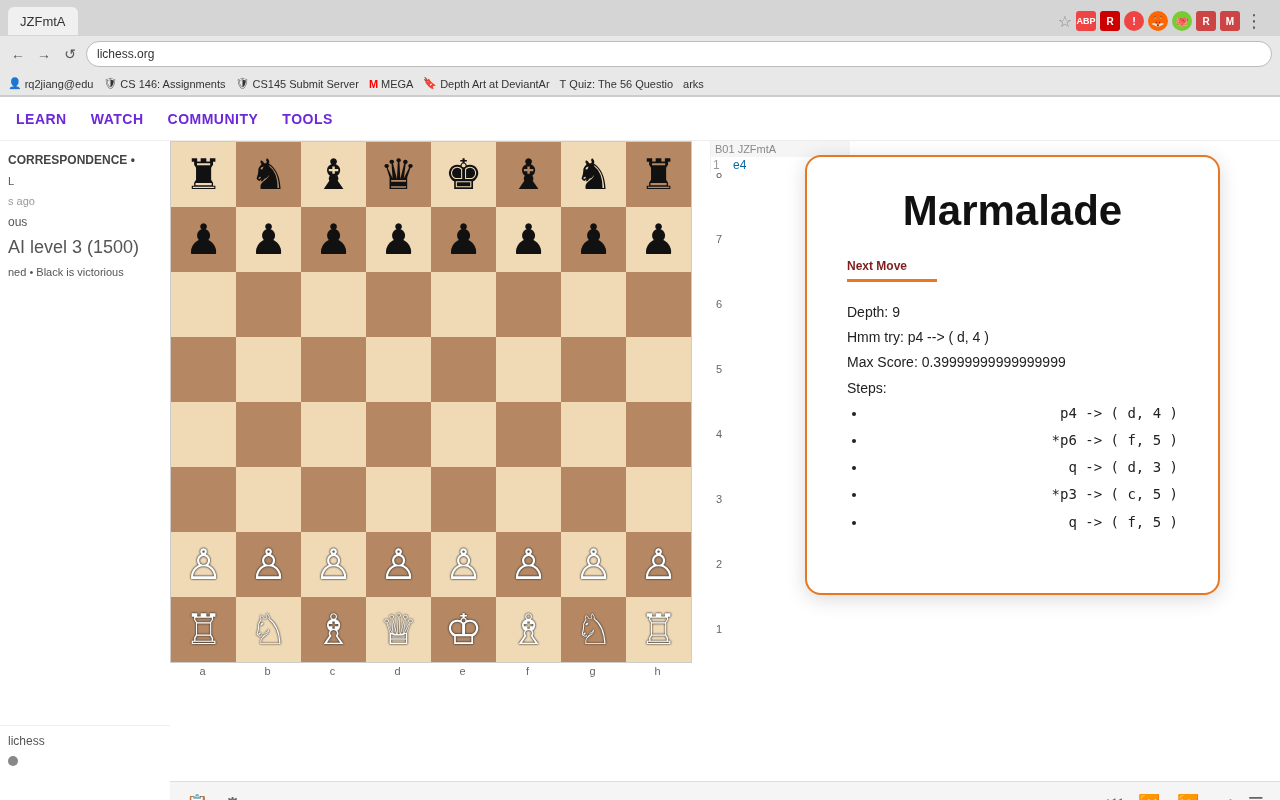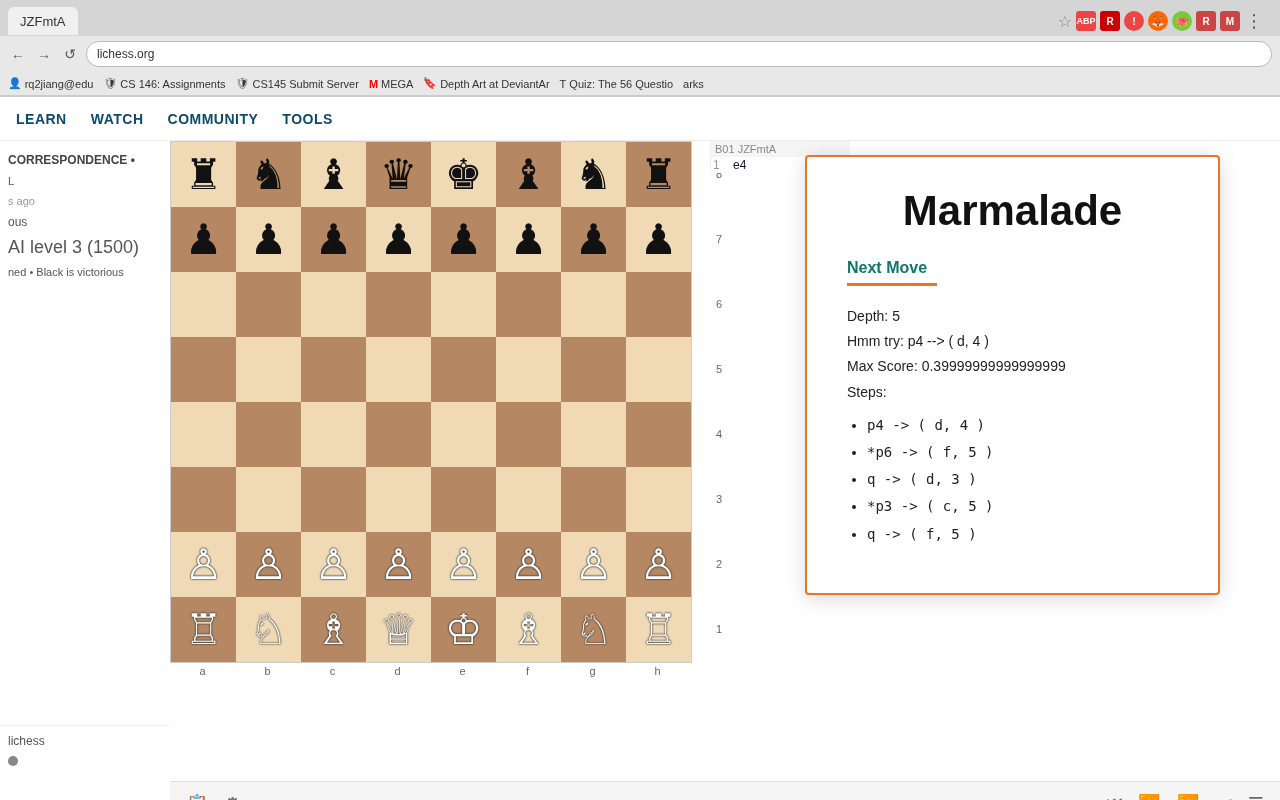--- a/index.html
+++ b/index.html
@@ -93,21 +93,21 @@
       gap: 24px;
       padding: 0 16px;
       align-items: center;
       height: 44px;
       border-bottom: 1px solid #eee;
       background: white;
     }
     .site-nav-item {
       font-size: 14px;
       font-weight: 600;
-      color: #0c4a6e;
+      color: #6d28d9;
       cursor: pointer;
       text-transform: uppercase;
       letter-spacing: 0.5px;
     }
     .site-logo {
       font-size: 36px;
       color: #8B9467;
       font-weight: bold;
       padding: 8px 0 0 8px;
     }
@@ -179,21 +179,21 @@
       color: #888;
       background: #f5f5f5;
       padding: 2px 4px;
     }
     .move-row {
       display: flex;
       font-size: 12px;
       padding: 1px 2px;
     }
     .move-num { color: #999; width: 20px; }
-    .move-val { color: #0f172a; }
+    .move-val { color: #0369a1; }
 
     
     .control-bar {
       position: absolute;
       bottom: 0;
       left: 170px;
       right: 0;
       height: 44px;
       background: #f5f5f5;
       border-top: 1px solid #ddd;
@@ -211,53 +211,54 @@
 
     
     .popup-card {
       position: absolute;
       left: 805px;
       top: 58px;
       width: 415px;
       height: 440px;
       background: white;
       border: 2px solid #e87722;
-      border-radius: 4px;
+      border-radius: 16px;
       box-shadow: 0 4px 20px rgba(0,0,0,0.15);
       z-index: 100;
       padding: 30px 40px;
     }
     .popup-title {
       font-size: 42px;
       font-weight: bold;
       text-align: center;
       color: #111;
       margin-bottom: 24px;
     }
     .popup-subtitle {
-      font-size: 16px;
+      font-size: 12px;
       font-weight: bold;
-      color: #0f766e;
+      color: #7f1d1d;
       margin-bottom: 6px;
     }
     .popup-underline {
       height: 3px;
       background: #e87722;
       width: 90px;
       margin-bottom: 18px;
     }
     .popup-body {
       font-size: 14px;
       color: #222;
       line-height: 1.8;
     }
     .popup-body .step-list {
       list-style: disc;
       padding-left: 20px;
-      margin-top: 8px;
+      margin-top: 0;
+      text-align: right;
     }
     .popup-body .step-list li {
       margin-bottom: 2px;
       font-family: monospace;
       font-size: 14px;
     }
 
     
     .bottom-chat {
       position: absolute;
@@ -485,21 +486,21 @@
     <span class="ctrl-icon">⏩</span>
     <span class="ctrl-icon">⏭</span>
     <span class="ctrl-icon">☰</span>
   </div>
 
   <div class="popup-card">
     <div class="popup-title">Marmalade</div>
     <div class="popup-subtitle">Next Move</div>
     <div class="popup-underline"></div>
     <div class="popup-body">
-      <div>Depth: 5</div>
+      <div>Depth: 9</div>
       <div>Hmm try: p4 --&gt; ( d, 4 )</div>
       <div>Max Score: 0.39999999999999999</div>
       <div>Steps:</div>
       <ul class="step-list">
         <li>p4 -&gt; ( d, 4 )</li>
         <li>*p6 -&gt; ( f, 5 )</li>
         <li>q -&gt; ( d, 3 )</li>
         <li>*p3 -&gt; ( c, 5 )</li>
         <li>q -&gt; ( f, 5 )</li>
       </ul>

